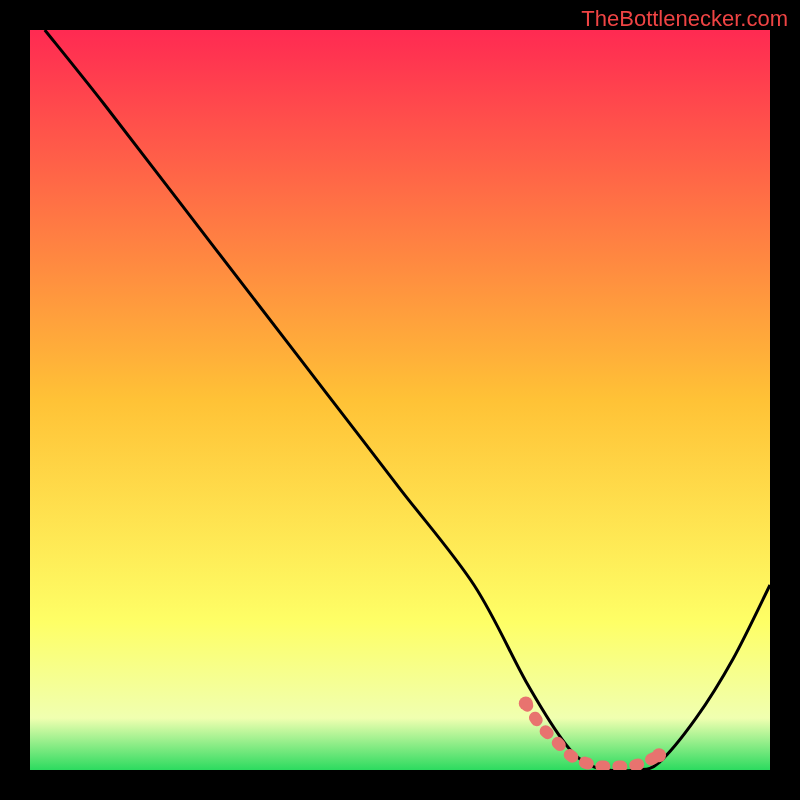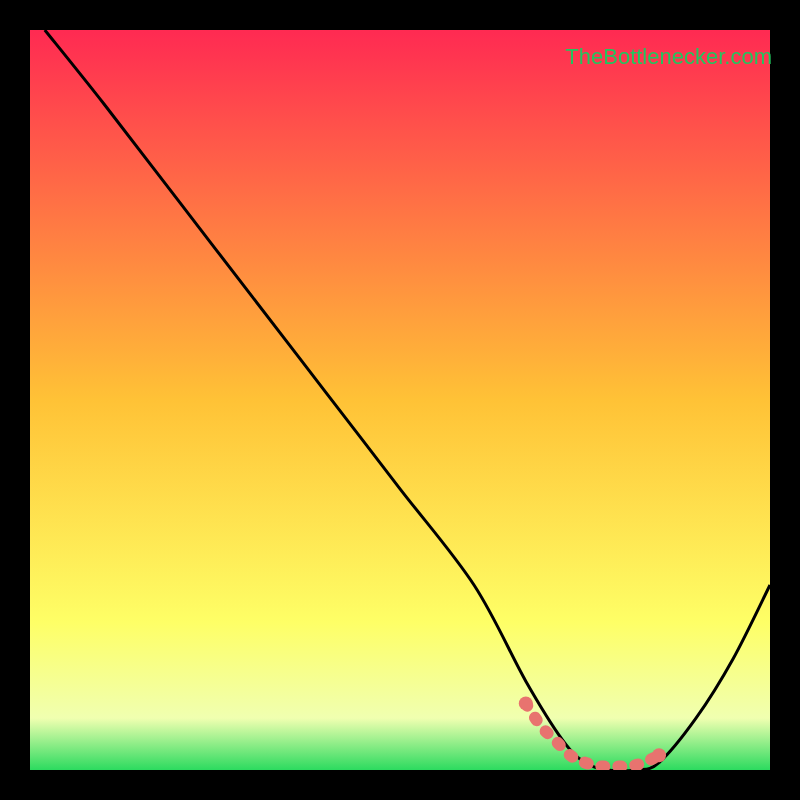--- a/index.html
+++ b/index.html
@@ -13,26 +13,25 @@
   }
   .container {
     position: relative;
     width: 800px;
     height: 800px;
     background: #000;
   }
   .watermark {
     position: absolute;
     top: 6px;
-    right: 28px;
-    color: #22c55e;
+    right: 12px;
+    color: #ef4444;
     font-size: 22px;
     font-weight: 500;
     z-index: 10;
-    margin-top: 38px;
   }
   .plot-area {
     position: absolute;
     left: 30px;
     top: 30px;
     width: 740px;
     height: 740px;
   }
   svg {
     display: block;

